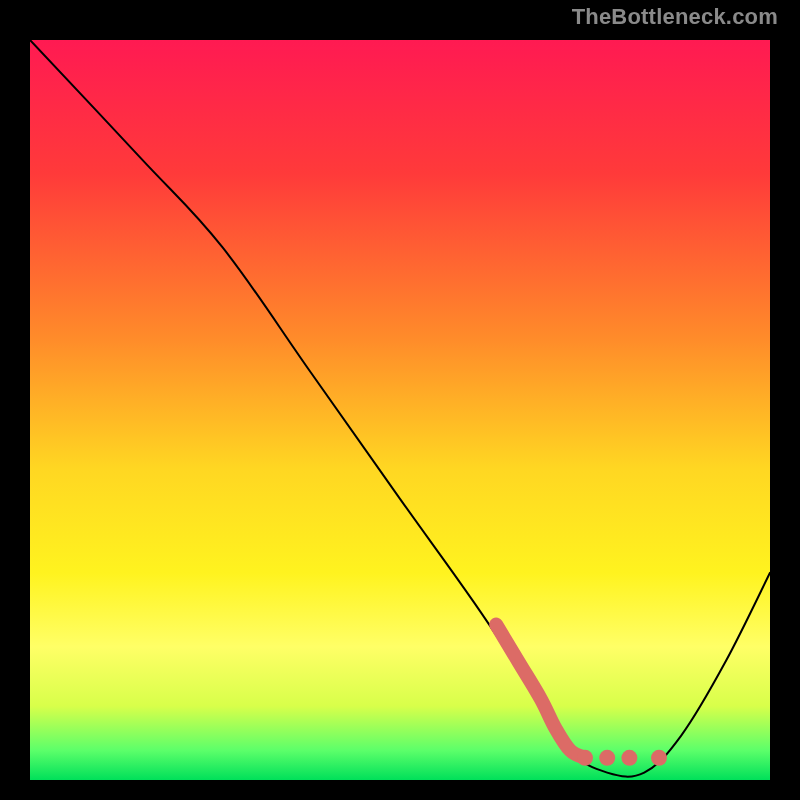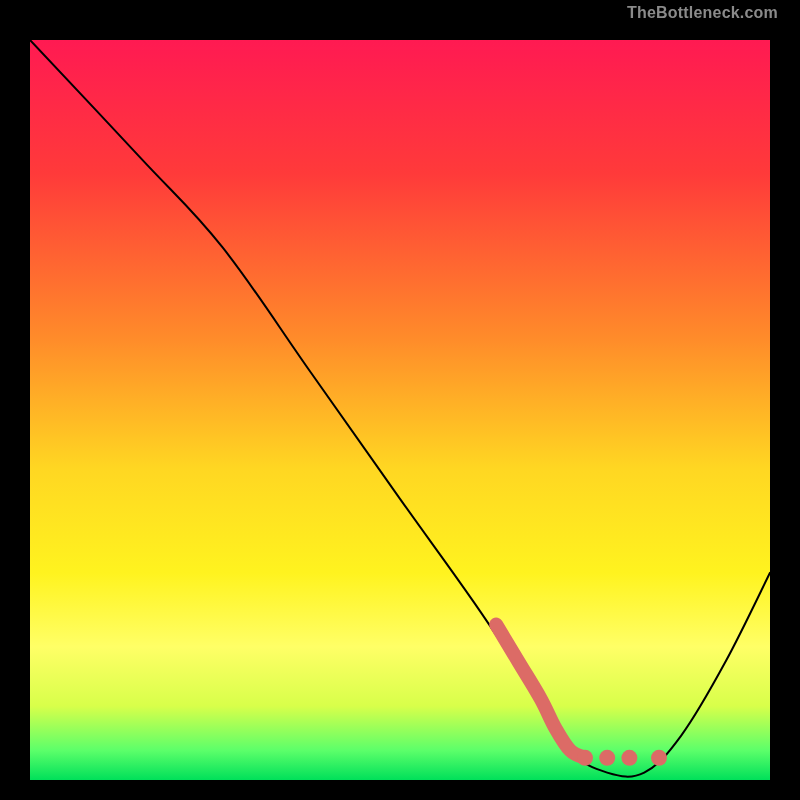--- a/index.html
+++ b/index.html
@@ -23,21 +23,21 @@
     position: absolute;
     left: 10px;
     top: 10px;
     width: 740px;
     height: 740px;
   }
   .watermark {
     position: absolute;
     top: 4px;
     right: 22px;
-    font-size: 16px;
+    font-size: 22px;
     font-weight: 600;
     color: #8a8a8a;
     letter-spacing: 0.2px;
     font-family: "Arial", sans-serif;
   }
   svg { display: block; }
 </style>
 </head>
 <body>
 

